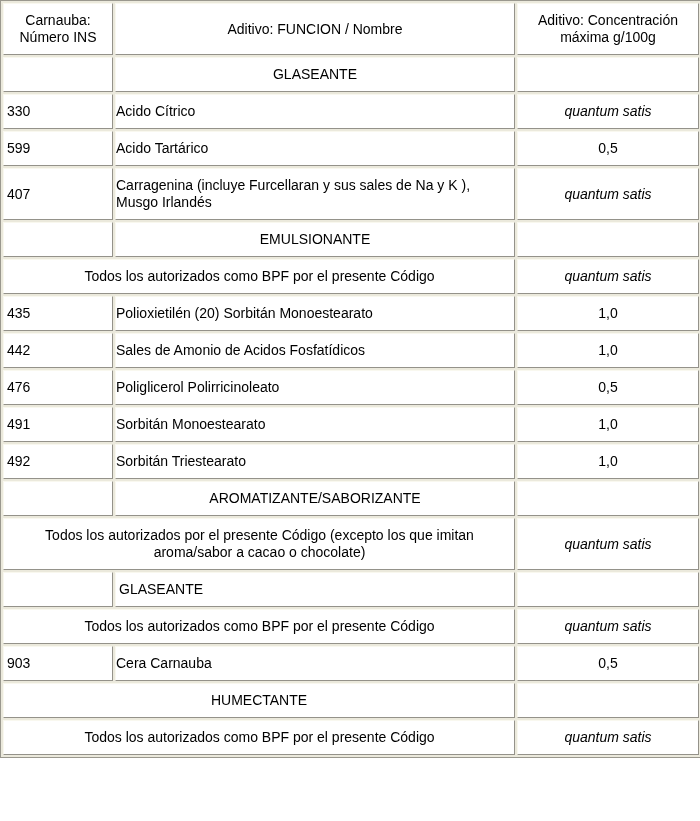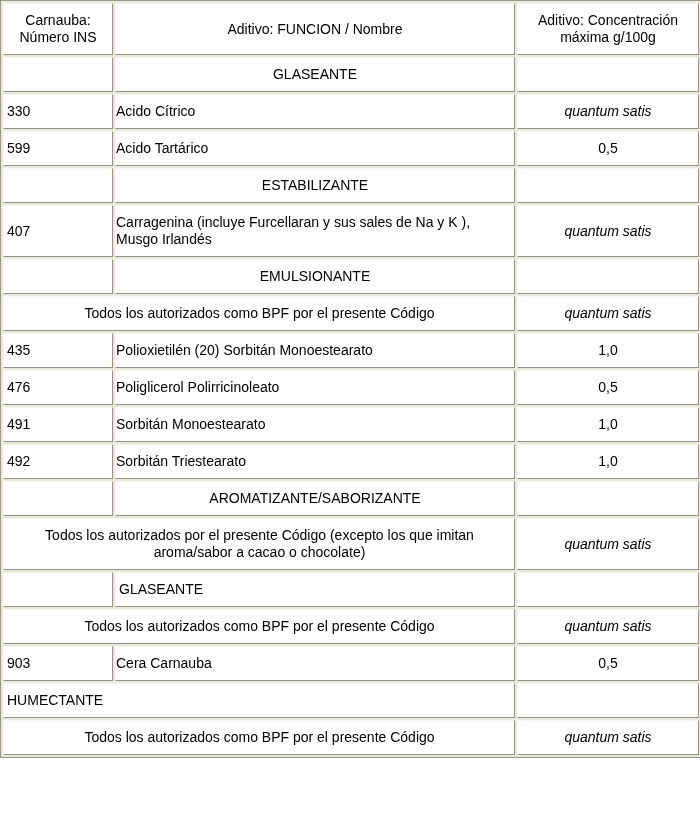--- a/index.html
+++ b/index.html
@@ -28,21 +28,21 @@
     vertical-align: middle;
     overflow: hidden;
     word-wrap: break-word;
   }
   td.center { text-align: center; }
   td.num    { text-align: left; }
   td.name   { text-align: left; padding-left: 0; }
   td.val    { text-align: center; margin-left: 6px; }
   td.span-name { text-align: center; padding-left: 4px; }
   td.cat-left  { text-align: left; }
-  td.cat-span  { text-align: left; }
+  td.cat-span  { text-align: center; }
   .italic { font-style: italic; }
 </style>
 </head>
 <body>
 
 <table class="additives">
   <colgroup>
     <col style="width:110px">
     <col style="width:400px">
     <col style="width:182px">
@@ -66,25 +66,20 @@
     <td class="name">Acido Cítrico</td>
     <td class="val italic">quantum satis</td>
   </tr>
 
   <tr>
     <td class="num">599</td>
     <td class="name">Acido Tartárico</td>
     <td class="val">0,5</td>
   </tr>
 
-  <tr>
-    <td></td>
-    <td class="center">ESTABILIZANTE</td>
-    <td></td>
-  </tr>
 
   <tr>
     <td class="num">407</td>
     <td class="name">Carragenina (incluye Furcellaran y sus sales de Na y K ), Musgo Irlandés</td>
     <td class="val italic">quantum satis</td>
   </tr>
 
   <tr>
     <td></td>
     <td class="center">EMULSIONANTE</td>
@@ -95,20 +90,25 @@
     <td colspan="2" class="span-name">Todos los autorizados como BPF por el presente Código</td>
     <td class="val italic">quantum satis</td>
   </tr>
 
   <tr>
     <td class="num">435</td>
     <td class="name">Polioxietilén (20) Sorbitán Monoestearato</td>
     <td class="val">1,0</td>
   </tr>
 
+  <tr>
+    <td class="num">442</td>
+    <td class="name">Sales de Amonio de Acidos Fosfatídicos</td>
+    <td class="val">1,0</td>
+  </tr>
 
   <tr>
     <td class="num">476</td>
     <td class="name">Poliglicerol Polirricinoleato</td>
     <td class="val">0,5</td>
   </tr>
 
   <tr>
     <td class="num">491</td>
     <td class="name">Sorbitán Monoestearato</td>

